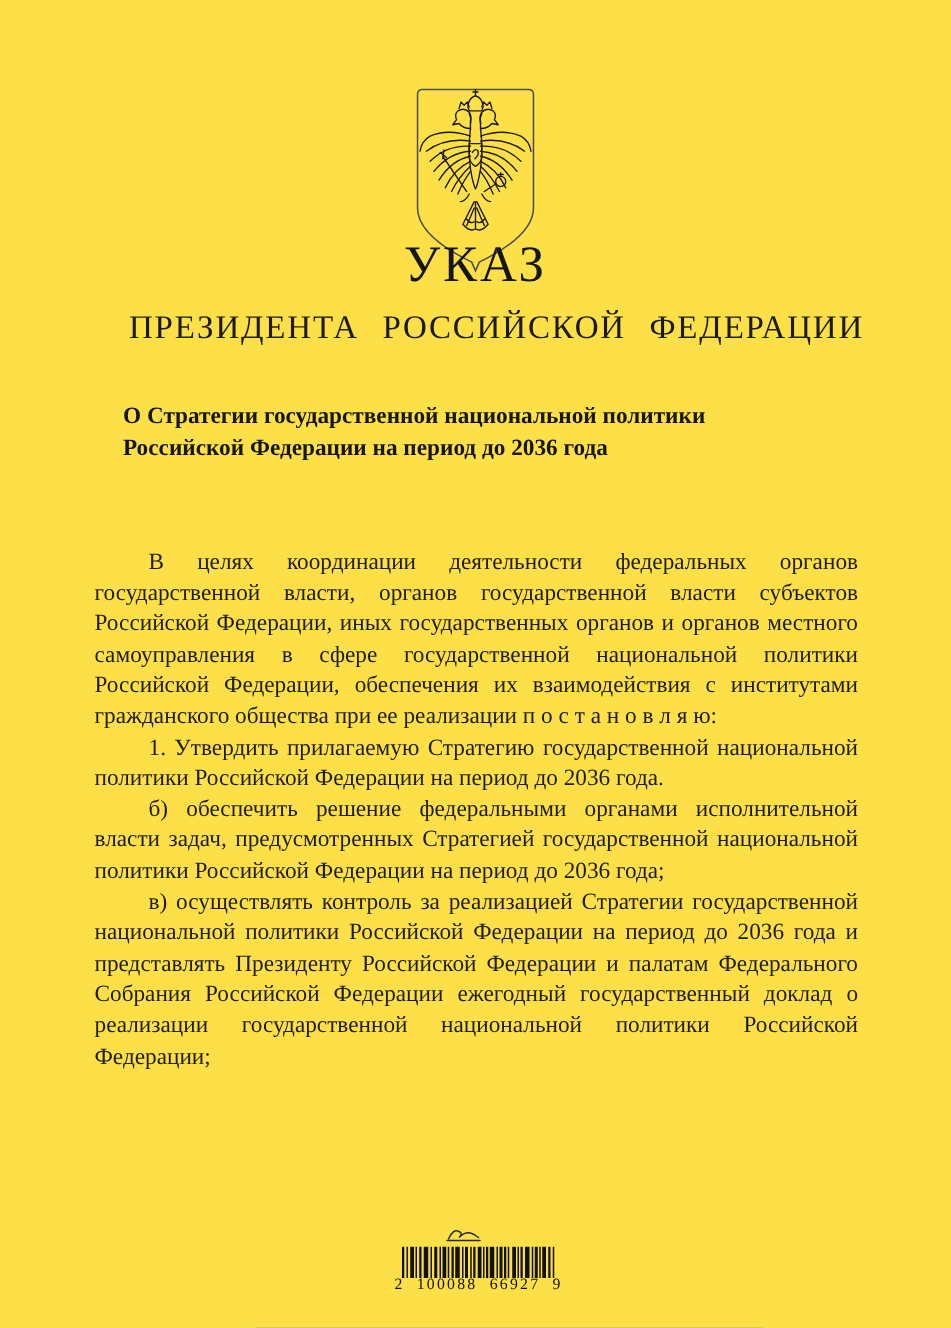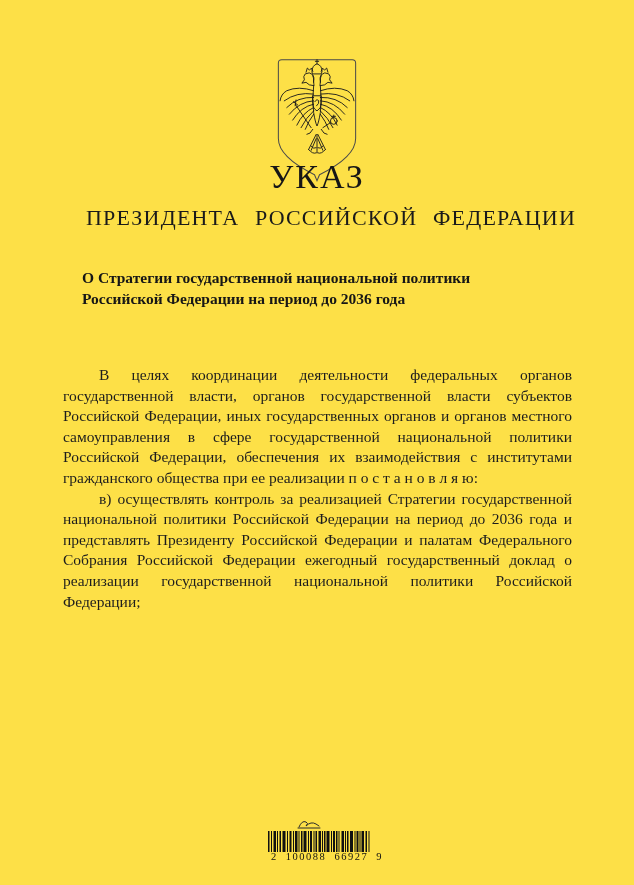--- a/index.html
+++ b/index.html
@@ -48,21 +48,21 @@
     color:#1d1d1d;
   }
   .print-mark{
     position:absolute;left:296px;top:816px;width:26px;height:12px;
   }
   .barcode{
     position:absolute;left:268px;top:831px;width:102px;height:21px;
   }
   .barcode-digits{
     position:absolute;left:255px;top:851px;width:128px;
-    text-align:right;
+    text-align:center;
     font-size:10.5px;line-height:12px;
     letter-spacing:1.5px;word-spacing:4px;
     color:#111;
     white-space:nowrap;
   }
 </style>
 </head>
 <body>
 
 <div class="page">
@@ -103,20 +103,22 @@
   </div>
 
   <div class="doc-type">УКАЗ</div>
 
   <div class="issuer">ПРЕЗИДЕНТА РОССИЙСКОЙ ФЕДЕРАЦИИ</div>
 
   <div class="decree-title">О Стратегии государственной национальной политики Российской Федерации на период до 2036 года</div>
 
   <div class="body-text">
     <p>В целях координации деятельности федеральных органов государственной власти, органов государственной власти субъектов Российской Федерации, иных государственных органов и органов местного самоуправления в сфере государственной национальной политики Российской Федерации, обеспечения их взаимодействия с институтами гражданского общества при ее реализации п о с т а н о в л я ю:</p>
+    <p>1. Утвердить прилагаемую Стратегию государственной национальной политики Российской Федерации на период до 2036 года.</p>
+    <p>б) обеспечить решение федеральными органами исполнительной власти задач, предусмотренных Стратегией государственной национальной политики Российской Федерации на период до 2036 года;</p>
     <p>в) осуществлять контроль за реализацией Стратегии государственной национальной политики Российской Федерации на период до 2036 года и представлять Президенту Российской Федерации и палатам Федерального Собрания Российской Федерации ежегодный государственный доклад о реализации государственной национальной политики Российской Федерации;</p>
   </div>
 
   <div class="print-mark">
     <svg viewBox="0 0 26 12" width="26" height="12">
       <g stroke="#2a2a2a" fill="none" stroke-width="1" stroke-linecap="round">
         <path d="M3,9 Q6,2 10,4 Q13,5 10,8 Q15,3 20,6 L23,8"></path>
         <path d="M2,10 L24,10"></path>
       </g>
     </svg>

